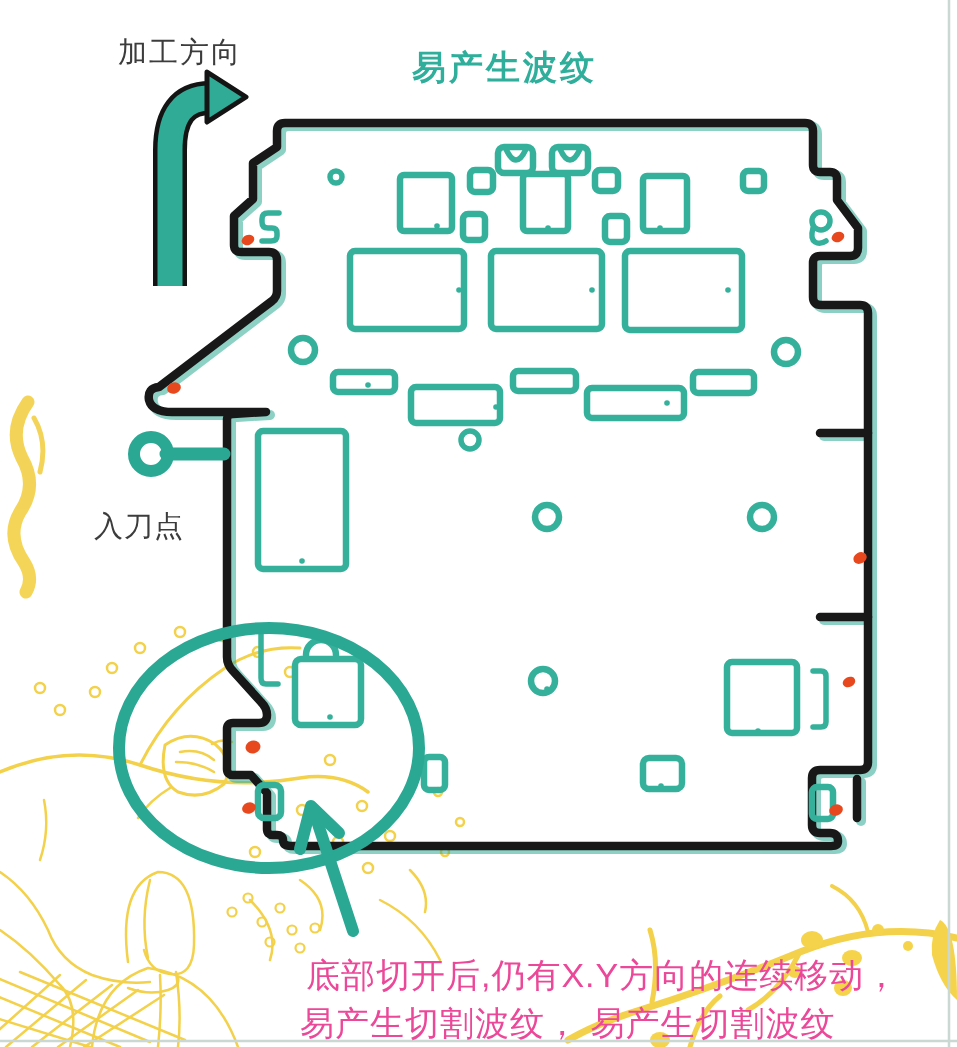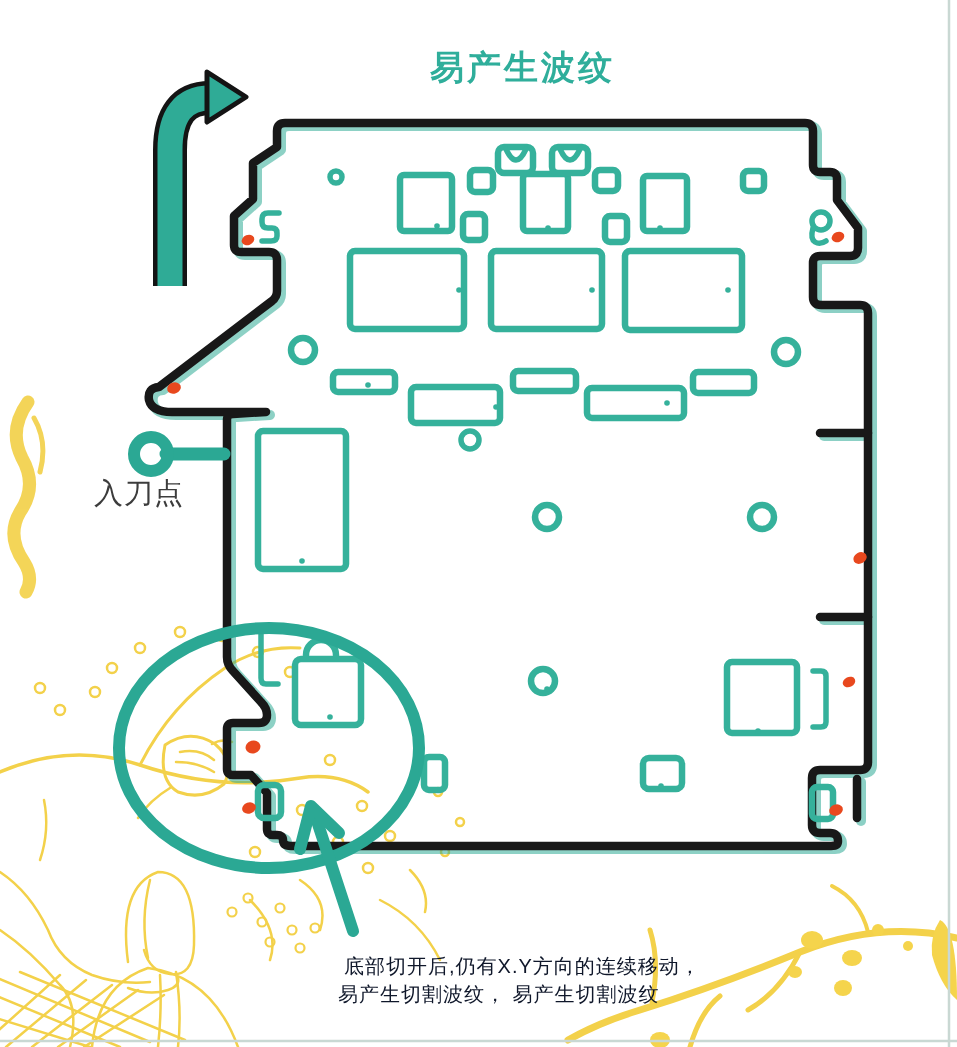--- a/index.html
+++ b/index.html
@@ -14,21 +14,21 @@
   .tick{fill:#35b19b;stroke:none;}
   .red{fill:#e8481e;stroke:none;}
   .ann{fill:none;stroke:#2ba894;stroke-linecap:round;stroke-linejoin:round;}
   .decor{fill:none;stroke:#f3d14a;stroke-linecap:round;stroke-linejoin:round;}
   .decor-fill{fill:#f5d44c;stroke:none;}
   .frame{stroke:#c9d8d3;stroke-width:2.5;}
   
   .lbl{position:absolute;white-space:nowrap;}
   .lbl-dark{color:#3c3c3c;font-size:29px;letter-spacing:2px;}
   .lbl-title{color:#2fae9b;font-size:34px;font-weight:bold;letter-spacing:3px;}
-  .note{position:absolute;color:#0f172a;font-size:20px;line-height:1.4;letter-spacing:1px;margin-left:38px;}
+  .note{position:absolute;color:#ec4899;font-size:34px;line-height:1.4;letter-spacing:1px;}
 </style>
 </head>
 <body>
 
 <div class="canvas">
 
 <svg width="957" height="1047" viewBox="0 0 957 1047">
   <defs>
     <g id="pcbShape">
       <path d="M266,412 L172,412 Q152,412 149,400 Q147,388 159,387 L272,301 Q277,297 277,291 L277,260 Q277,252 269,252 L241,252 Q234,252 234,245 L234,216 L253,199 L253,163 L277,147 L277,131 Q277,123 285,123 L805,123 Q813,123 813,131 L813,165 Q813,172 820,172 L830,172 Q837,172 837,179 L837,200 L858,228 L858,248 Q858,256 850,256 L820,256 Q813,256 813,263 L813,297 Q813,305 821,305 L860,305 Q868,305 868,313 L868,762 Q868,770 860,770 L820,770 Q812,770 812,778 L812,825 Q812,833 820,833 L830,833 Q838,833 838,841 Q838,846 831,846 L291,846 Q283,846 283,840 Q283,835 277,835 L273,835 Q267,835 267,829 L267,793 L251,775 L233,775 Q227,775 227,769 L227,729 Q227,723 233,723 L259,723 Q267,723 267,715 Q267,708 261,702 L233,671 Q227,665 227,657 L227,420 Q227,414 233,414 Z"></path>
@@ -216,20 +216,21 @@
     <path class="ann" d="M353,931 L316,818" stroke-width="12"></path>
     <path class="ann" d="M300,849 L311,806 L339,833" stroke-width="12" fill="none"></path>
   </g>
 
   <g>
     <line class="frame" x1="949" y1="0" x2="949" y2="1047"></line>
     <line class="frame" x1="0" y1="1041" x2="957" y2="1041"></line>
   </g>
 </svg>
 
-<div class="lbl lbl-title" style="left:430px;top:45px;">易产生波纹</div>
-<div class="lbl lbl-dark" style="left:94px;top:474px;letter-spacing:1px;text-align:right;">入刀点</div>
+<div class="lbl lbl-dark" style="left:118px;top:33px;">加工方向</div>
+<div class="lbl lbl-title" style="left:412px;top:45px;">易产生波纹</div>
+<div class="lbl lbl-dark" style="left:94px;top:507px;letter-spacing:1px;text-align:right;">入刀点</div>
 <div class="note" style="left:300px;top:952px;">
   <div style="padding-left:6px;">底部切开后,仍有X.Y方向的连续移动，</div>
   <div>易产生切割波纹， 易产生切割波纹</div>
 </div>
 
 </div>
 
 </body></html>

